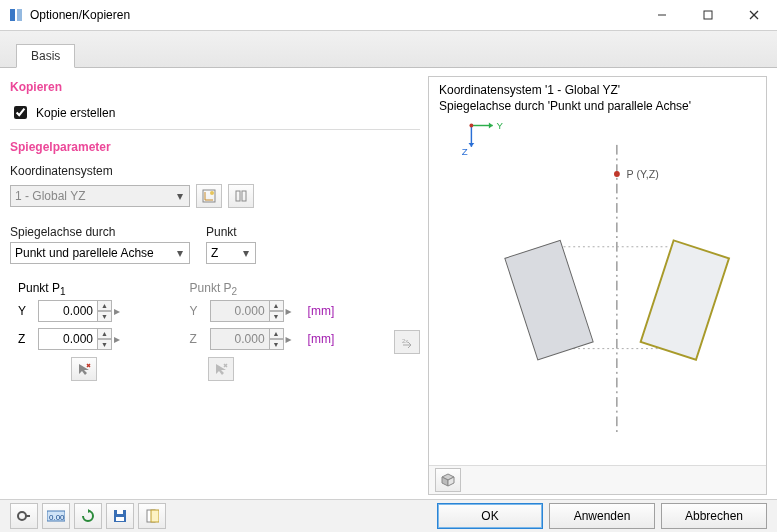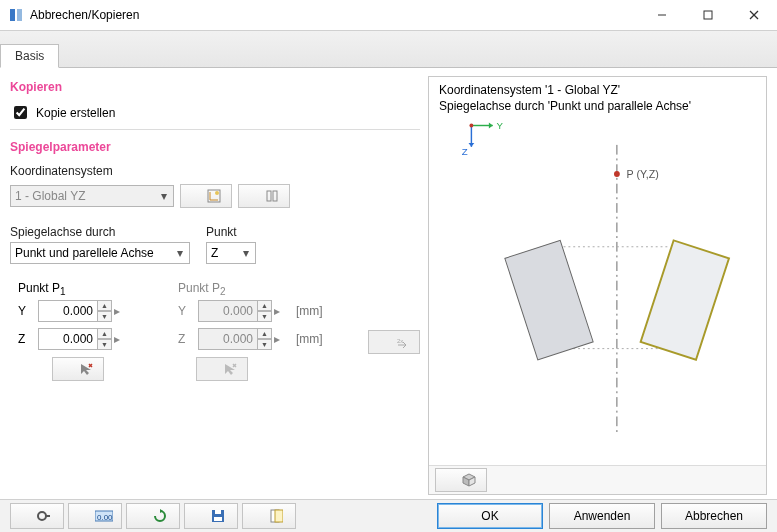--- a/index.html
+++ b/index.html
@@ -42,21 +42,21 @@
     color: #333;
   }
 
   
   .tabstrip {
     height: 30px;
     background: linear-gradient(#f1f1f1, #e7e7e7);
     border-bottom: 1px solid #c0c0c0;
     display: flex;
     align-items: flex-end;
-    padding-left: 0;
+    padding-left: 16px;
     padding-top: 6px;
     gap: 0;
   }
   .tab {
     padding: 4px 14px;
     border: 1px solid #c0c0c0;
     border-bottom: none;
     background: #e9e9e9;
     color: #333;
     position: relative;
@@ -136,23 +136,22 @@
     text-align: center;
     color: #555;
   }
   .iconbtn {
     width: 24px;
     height: 22px;
     border: 1px solid #c4c4c4;
     background: linear-gradient(#fdfdfd, #ececec);
     display: flex;
     align-items: center;
-    justify-content: flex-start;
+    justify-content: center;
     cursor: default;
-    padding-left: 26px;
   }
   .iconbtn.disabled {
     background: #f0f0f0;
     color: #aaa;
   }
   .spinwrap {
     display: flex;
     align-items: center;
   }
   .spin-input {
@@ -177,21 +176,21 @@
     justify-content: center;
     color: #555;
   }
   .spin-step {
     width: 12px;
     margin-left: 2px;
     color: #888;
   }
   .unit {
     margin-left: 4px;
-    color: #737373;
+    color: #a21caf;
   }
   .col {
     display: flex;
     flex-direction: column;
   }
   .scene {
     flex: 1;
     position: relative;
     background: #fff;
     overflow: hidden;
@@ -253,21 +252,21 @@
 </head>
 <body>
 
 <div class="window">
 
   <div class="titlebar">
     <svg class="icon" viewBox="0 0 16 16">
       <rect x="2" y="2" width="5" height="12" fill="#3a78c6"></rect>
       <rect x="9" y="2" width="5" height="12" fill="#94b9e0"></rect>
     </svg>
-    <span class="title">Abbrechen/Kopieren</span>
+    <span class="title">Optionen/Kopieren</span>
     <div class="winbtn">
       <svg width="10" height="10" viewBox="0 0 10 10">
           <line x1="1" y1="5" x2="9" y2="5" stroke="#333" stroke-width="1"></line>
         </svg>
     </div>
     <div class="winbtn">
       <svg width="10" height="10" viewBox="0 0 10 10">
           <rect x="1" y="1" width="8" height="8" fill="none" stroke="#333" stroke-width="1"></rect>
         </svg>
     </div>
@@ -292,21 +291,21 @@
         <input type="checkbox" checked="" style="">
         <span>Kopie erstellen</span>
       </div>
 
       <div class="sep"></div>
 
       <div class="section-title">Spiegelparameter</div>
 
       <div class="label-sub">Koordinatensystem</div>
       <div class="row">
-        <div class="combo disabled" style="width:164px">
+        <div class="combo disabled" style="width:180px">
           <span class="muted">1 - Global YZ</span>
           <span class="arrow">▾</span>
         </div>
         <div class="iconbtn">
           <svg width="14" height="14">
               <rect x="1" y="1" width="12" height="12" fill="none" stroke="#8a8a8a"></rect>
               <line x1="3" y1="11" x2="11" y2="11" stroke="#c78a2a"></line>
               <line x1="3" y1="11" x2="3" y2="3" stroke="#c78a2a"></line>
               <circle cx="10" cy="4" r="2" fill="#e6c45a"></circle>
             </svg>

